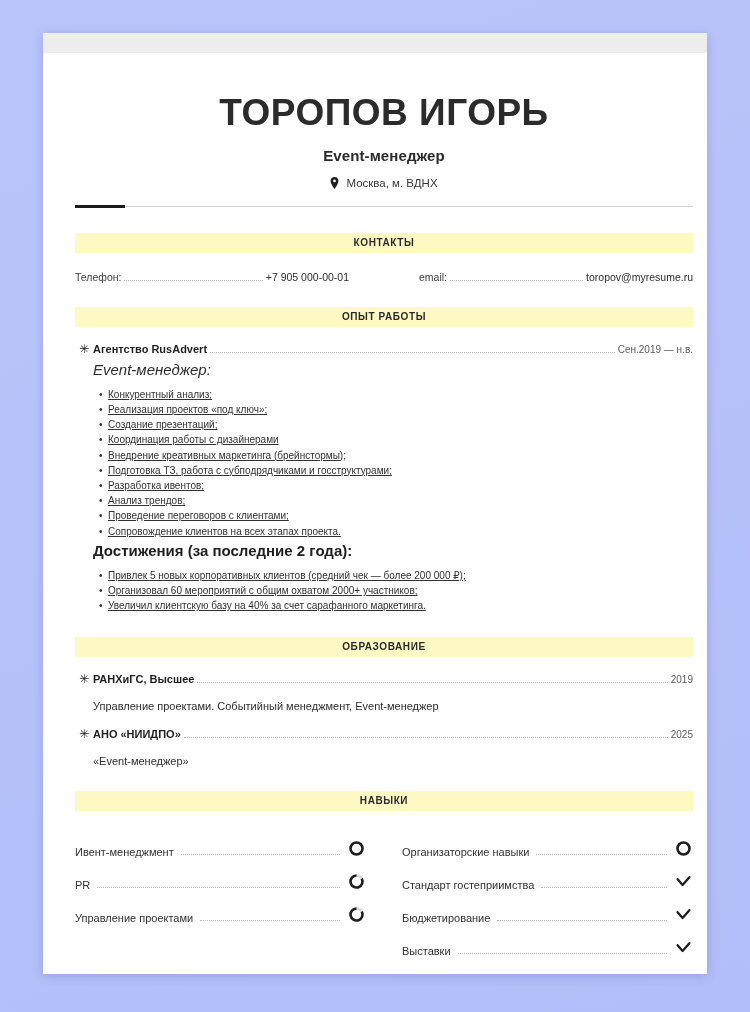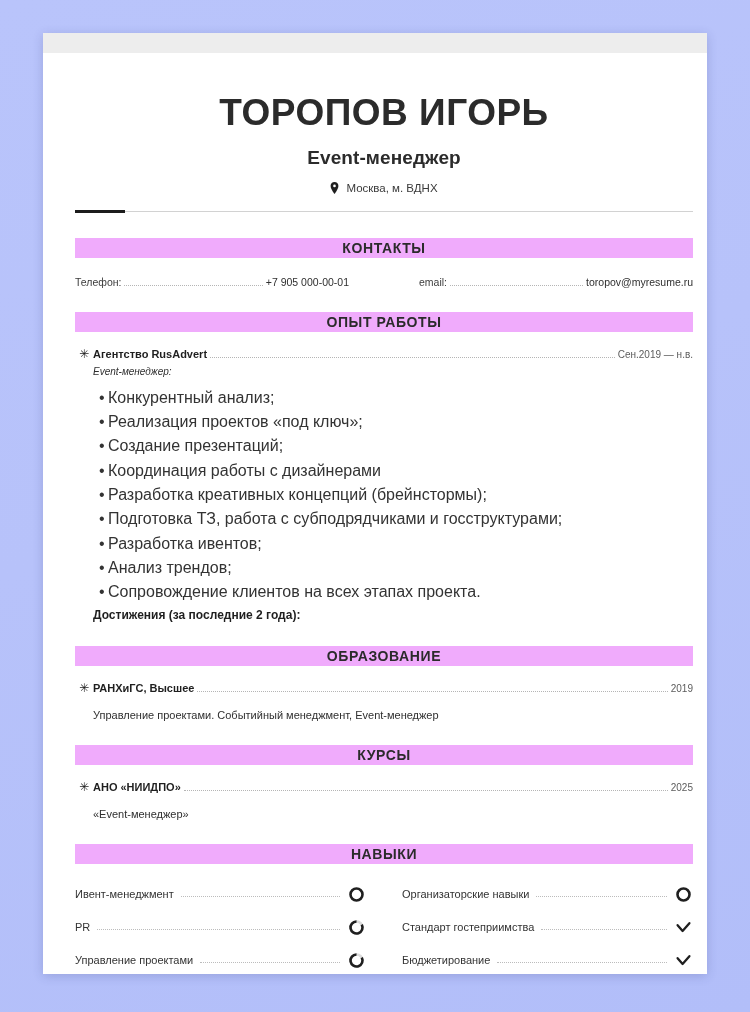--- a/index.html
+++ b/index.html
@@ -39,21 +39,21 @@
     text-align: center;
     font-size: 37px;
     font-weight: bold;
     letter-spacing: .5px;
     color: #2b2b2b;
     margin: 41px 0 0 0;
     line-height: 1.05;
   }
   .resume-role {
     text-align: center;
-    font-size: 19px;
+    font-size: 15px;
     font-weight: bold;
     color: #2b2b2b;
     margin-top: 14px;
     letter-spacing: .1px;
   }
   .resume-location {
     text-align: center;
     font-size: 11.5px;
     color: #3a3a3a;
     margin-top: 13px;
@@ -78,25 +78,25 @@
   .header-divider .thick {
     position: absolute;
     left: 0; top: 0;
     width: 50px;
     height: 3px;
     background: #1c1c1c;
   }
 
   
   .section-band {
-    background: #f0abfc;
+    background: #fef9c3;
     height: 20px;
     line-height: 20px;
     text-align: center;
-    font-size: 14px;
+    font-size: 10px;
     font-weight: bold;
     letter-spacing: .6px;
     color: #2b2b2b;
   }
   .section-gap-top { margin-top: 24px; }
 
   
   .contacts-row {
     display: flex;
     margin-top: 18px;
@@ -145,68 +145,69 @@
     font-size: 11px;
   }
   .entry-date {
     flex: 0 0 auto;
     color: #5c5c5c;
     font-size: 10px;
   }
   .entry-sub {
     margin-left: 18px;
     margin-top: 6px;
-    font-size: 10px;
+    font-size: 15px;
     font-style: italic;
     color: #2f2f2f;
   }
   .entry-sub-plain {
     margin-left: 18px;
     margin-top: 15px;
     font-size: 11px;
     color: #2f2f2f;
     font-style: normal;
   }
 
   
   .bullets {
     margin: 9px 0 0 24px;
     padding: 0;
     list-style: none;
   }
   .bullets li {
-    font-size: 16px;
+    font-size: 10px;
     color: #333333;
     line-height: 1.52;
     position: relative;
     padding-left: 9px;
+    text-decoration: underline;
   }
   .bullets li::before {
     content: "\2022";
     position: absolute;
     left: 0;
     color: #333333;
   }
   .achievements-title {
     margin: 3px 0 0 18px;
-    font-size: 12px;
+    font-size: 15px;
     font-weight: bold;
     color: #1f1f1f;
   }
 
   
   .skills-grid {
     display: flex;
     margin-top: 14px;
     column-gap: 36px;
   }
   .skills-col { flex: 1 1 0; min-width: 0; }
   .skill-row {
     display: flex;
-    align-items: center;
+    align-items: flex-end;
     height: 33px;
     font-size: 11px;
     color: #333333;
     white-space: nowrap;
   }
   .skill-label { flex: 0 0 auto; }
   .skill-leader {
     flex: 1 1 auto;
     border-bottom: 1px dotted #bcbcbc;
     margin: 0 7px 3px 7px;
@@ -273,44 +274,49 @@
         <span class="leader"></span>
         <span class="entry-date">Сен.2019 — н.в.</span>
       </div>
       <div class="entry-sub">Event-менеджер:</div>
 
       <ul class="bullets">
         <li>Конкурентный анализ;</li>
         <li>Реализация проектов «под ключ»;</li>
         <li>Создание презентаций;</li>
         <li>Координация работы с дизайнерами</li>
-        <li>Разработка креативных концепций (брейнстормы);</li>
+        <li>Внедрение креативных маркетинга (брейнстормы);</li>
         <li>Подготовка ТЗ, работа с субподрядчиками и госструктурами;</li>
         <li>Разработка ивентов;</li>
         <li>Анализ трендов;</li>
+        <li>Проведение переговоров с клиентами;</li>
         <li>Сопровождение клиентов на всех этапах проекта.</li>
       </ul>
 
       <div class="achievements-title">Достижения (за последние 2 года):</div>
 
+      <ul class="bullets">
+        <li>Привлек 5 новых корпоративных клиентов (средний чек — более 200 000 ₽);</li>
+        <li>Организовал 60 мероприятий с общим охватом 2000+ участников;</li>
+        <li>Увеличил клиентскую базу на 40% за счет сарафанного маркетинга.</li>
+      </ul>
     </div>
 
     <div class="section-band section-gap-top">ОБРАЗОВАНИЕ</div>
 
     <div class="entry">
       <div class="entry-head">
         <span class="star-icon">✳</span>
         <span class="entry-title">РАНХиГС, Высшее</span>
         <span class="leader"></span>
         <span class="entry-date">2019</span>
       </div>
       <div class="entry-sub-plain">Управление проектами. Событийный менеджмент, Event-менеджер</div>
     </div>
 
-    <div class="section-band section-gap-top">КУРСЫ</div>
 
     <div class="entry">
       <div class="entry-head">
         <span class="star-icon">✳</span>
         <span class="entry-title">АНО «НИИДПО»</span>
         <span class="leader"></span>
         <span class="entry-date">2025</span>
       </div>
       <div class="entry-sub-plain">«Event-менеджер»</div>
     </div>

